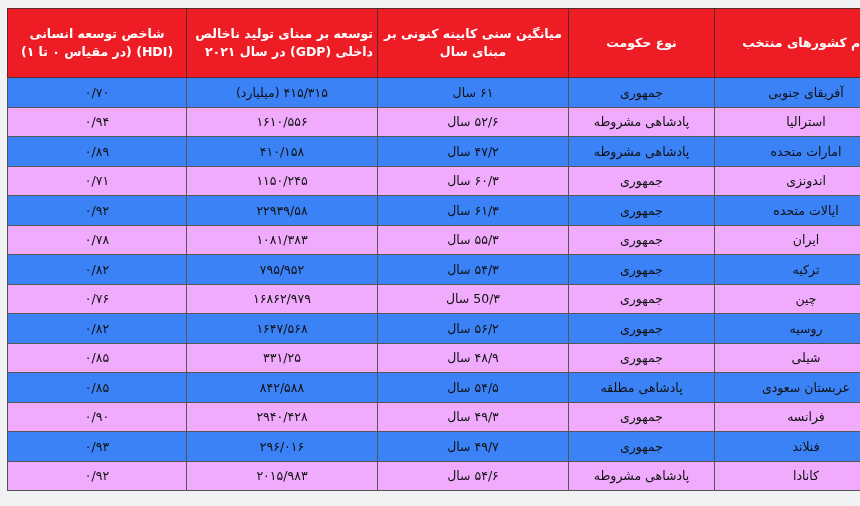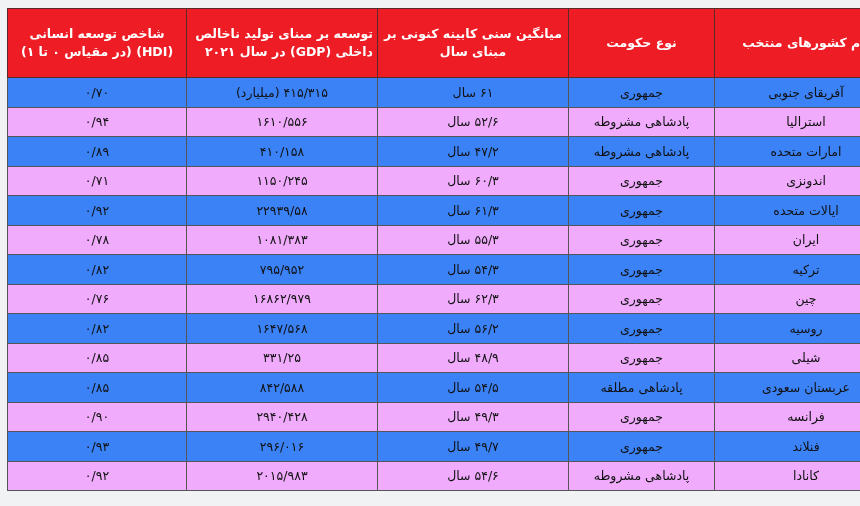--- a/index.html
+++ b/index.html
@@ -92,21 +92,21 @@
         <tr class="odd">
           <td>ترکیه</td>
           <td>جمهوری</td>
           <td>۵۴/۳ سال</td>
           <td>۷۹۵/۹۵۲</td>
           <td>۰/۸۲</td>
         </tr>
         <tr class="even">
           <td>چین</td>
           <td>جمهوری</td>
-          <td>۶۲/۳ سال</td>
+          <td>50/۳ سال</td>
           <td>۱۶۸۶۲/۹۷۹</td>
           <td>۰/۷۶</td>
         </tr>
         <tr class="odd">
           <td>روسیه</td>
           <td>جمهوری</td>
           <td>۵۶/۲ سال</td>
           <td>۱۶۴۷/۵۶۸</td>
           <td>۰/۸۲</td>
         </tr>

